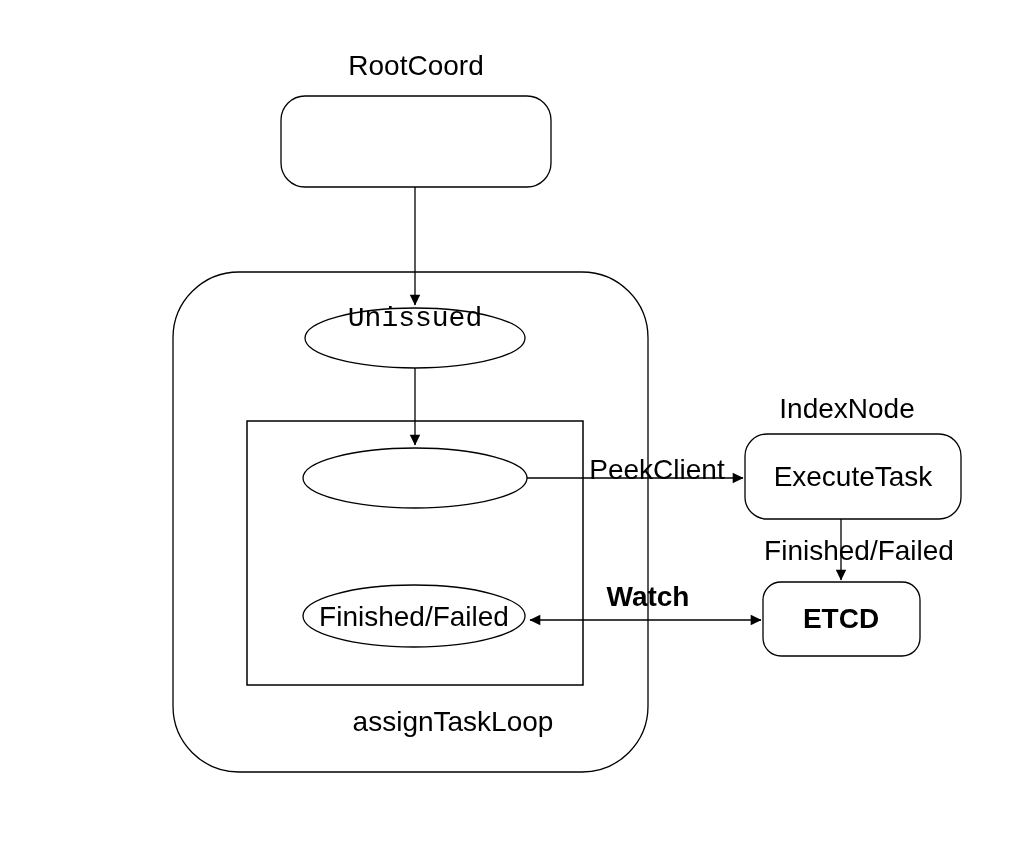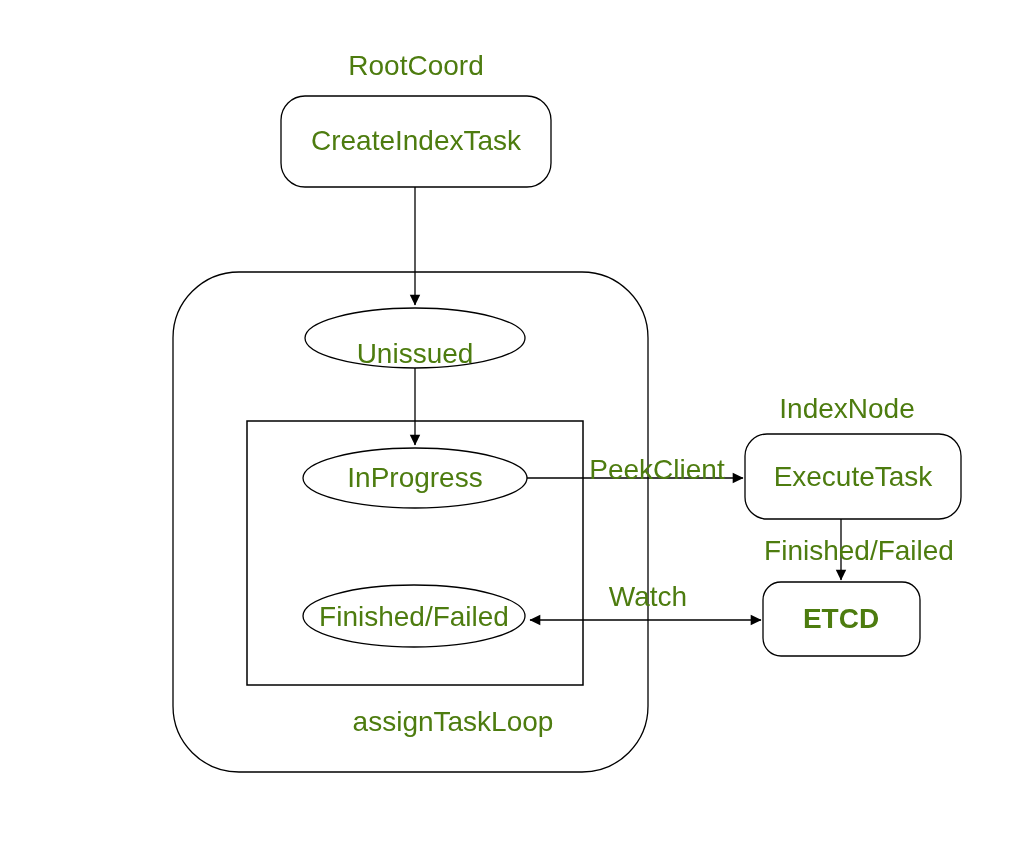--- a/index.html
+++ b/index.html
@@ -10,21 +10,21 @@
     background: #ffffff;
     font-family: "Liberation Sans", "DejaVu Sans", sans-serif;
     overflow: hidden;
   }
   .canvas svg { position: absolute; left: 0; top: 0; }
   .lbl {
     position: absolute;
     transform: translate(-50%, -50%);
     font-size: 28px;
     line-height: 1.15;
-    color: #4d7c0f;
+    color: #000000;
     white-space: nowrap;
     text-align: center;
   }
 </style>
 </head>
 <body>
 
 <div class="canvas">
 
   <svg width="1014" height="848" viewBox="0 0 1014 848">
@@ -45,25 +45,23 @@
 
     <rect x="281" y="96" width="270" height="91" rx="24" ry="24" fill="#ffffff" stroke="#000000" stroke-width="1.3"></rect>
     <ellipse cx="415" cy="338" rx="110" ry="30" fill="#ffffff" stroke="#000000" stroke-width="1.3"></ellipse>
     <ellipse cx="415" cy="478" rx="112" ry="30" fill="#ffffff" stroke="#000000" stroke-width="1.3"></ellipse>
     <ellipse cx="414" cy="616" rx="111" ry="31" fill="#ffffff" stroke="#000000" stroke-width="1.3"></ellipse>
     <rect x="745" y="434" width="216" height="85" rx="22" ry="22" fill="#ffffff" stroke="#000000" stroke-width="1.3"></rect>
     <rect x="763" y="582" width="157" height="74" rx="18" ry="18" fill="#ffffff" stroke="#000000" stroke-width="1.3"></rect>
   </svg>
 
   <div class="lbl" style="left:416px; top:66px;">RootCoord</div>
-  <div class="lbl" style="left:416px; top:141px;">CreateIndexTask</div>
-  <div class="lbl" style="left:415px; top:354px;">Unissued</div>
-  <div class="lbl" style="left:415px; top:478px;">InProgress</div>
+  <div class="lbl" style="left:415px; top:319px;font-family:Liberation Mono, monospace;">Unissued</div>
   <div class="lbl" style="left:414px; top:617px;">Finished/Failed</div>
   <div class="lbl" style="left:417px; top:722px;margin-left:36px;">assignTaskLoop</div>
   <div class="lbl" style="left:657px; top:470px;">PeekClient</div>
   <div class="lbl" style="left:847px; top:409px;">IndexNode</div>
   <div class="lbl" style="left:853px; top:477px;">ExecuteTask</div>
   <div class="lbl" style="left:859px; top:551px;">Finished/Failed</div>
   <div class="lbl" style="left:841px; top:619px;font-weight:bold;">ETCD</div>
-  <div class="lbl" style="left:648px; top:597px;">Watch</div>
+  <div class="lbl" style="left:648px; top:597px;font-weight:bold;">Watch</div>
 
 </div>
 
 </body></html>

